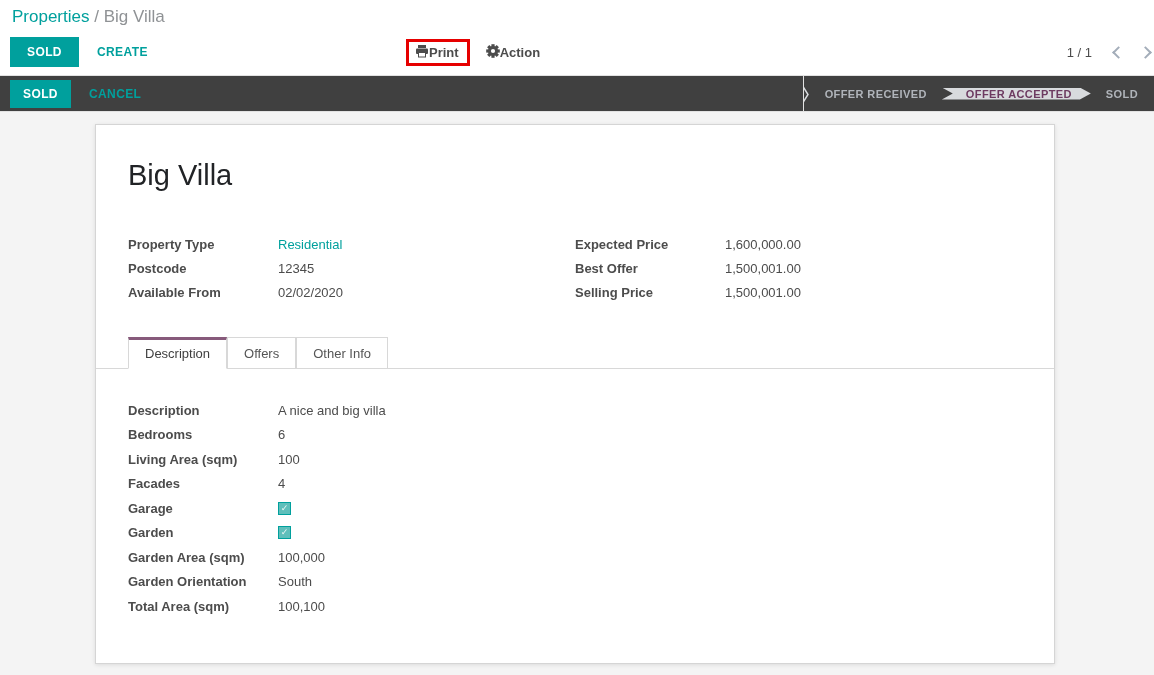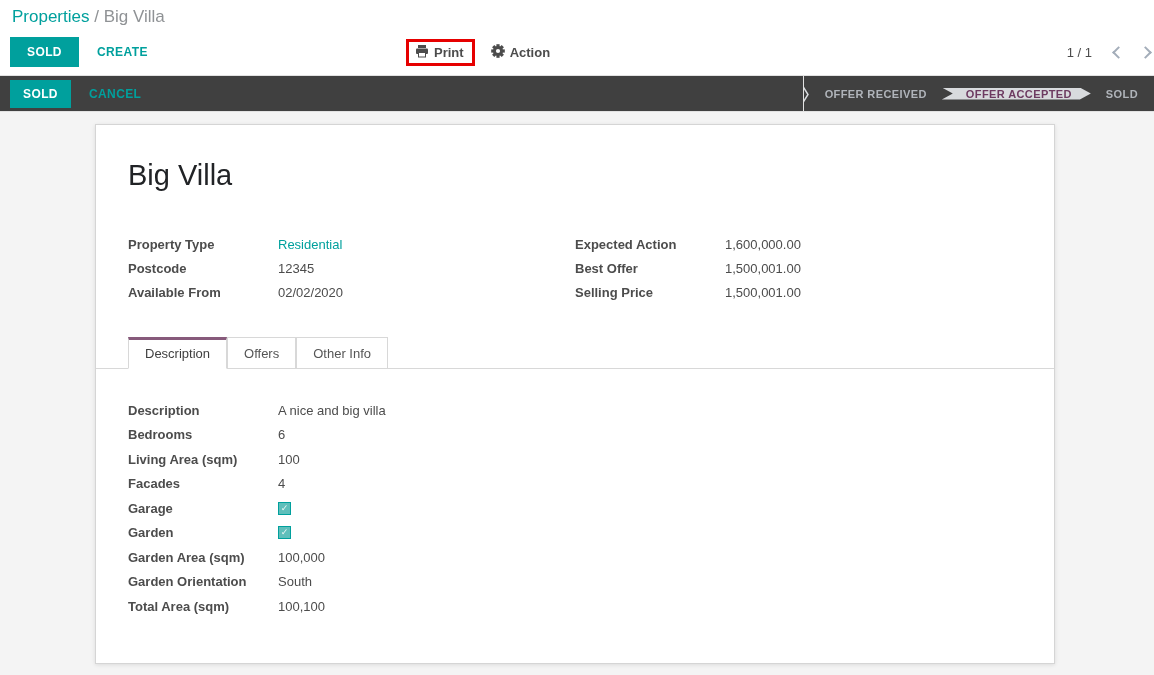--- a/index.html
+++ b/index.html
@@ -9,21 +9,21 @@
   .breadcrumb-row { padding:7px 0 0 12px; font-size:17px; height:29px; }
   .bc-parent { color:#00A09D; cursor:pointer; }
   .bc-sep, .bc-current { color:#8f9295; }
 
   
   .control-row { position:relative; height:46px; display:flex; align-items:center; padding-left:10px; background:#fff; }
   .btn-primary { background:#00A09D; color:#fff; border:none; font-size:12px; font-weight:bold; letter-spacing:.4px; padding:8px 17px; cursor:pointer; font-family:inherit; }
   .btn-link { background:none; border:none; color:#00A09D; font-size:12px; font-weight:bold; letter-spacing:.4px; margin-left:18px; cursor:pointer; font-family:inherit; }
   .center-actions { position:absolute; left:406px; top:0; height:46px; display:flex; align-items:center; }
   .print-highlight { border:3px solid #E60000; padding:2px 8px 2px 6px; display:flex; align-items:center; }
-  .menu-btn { display:flex; align-items:center; gap:5px; background:none; border:none; color:#4c4c4c; font-size:13px; font-weight:bold; cursor:pointer; font-family:inherit; }
+  .menu-btn { display:flex; align-items:center; background:none; border:none; color:#4c4c4c; font-size:13px; font-weight:bold; cursor:pointer; font-family:inherit; }
   .action-btn { margin-left:16px; }
   .pager { position:absolute; right:4px; top:0; height:46px; display:flex; align-items:center; gap:8px; }
   .pager-value { font-size:13px; color:#4c4c4c; margin-right:14px; }
   .chev { width:9px; height:9px; border-top:2px solid #a3adb9; border-right:2px solid #a3adb9; display:inline-block; cursor:pointer; }
   .chev-left  { transform:rotate(-135deg); margin-right:10px; }
   .chev-right { transform:rotate(45deg); }
 
   
   .status-row { height:37px; border-top:1px solid #e2e2e2; border-bottom:1px solid #e2e2e2; display:flex; background:#404040; }
   .status-left { width:803px; display:flex; align-items:center; padding-left:10px; }
@@ -139,21 +139,21 @@
             <span class="flabel">Postcode</span>
             <span class="fvalue">12345</span>
           </div>
           <div class="frow">
             <span class="flabel">Available From</span>
             <span class="fvalue">02/02/2020</span>
           </div>
         </div>
         <div class="field-col">
           <div class="frow">
-            <span class="flabel">Expected Action</span>
+            <span class="flabel">Expected Price</span>
             <span class="fvalue">1,600,000.00</span>
           </div>
           <div class="frow">
             <span class="flabel">Best Offer</span>
             <span class="fvalue">1,500,001.00</span>
           </div>
           <div class="frow">
             <span class="flabel">Selling Price</span>
             <span class="fvalue">1,500,001.00</span>
           </div>

